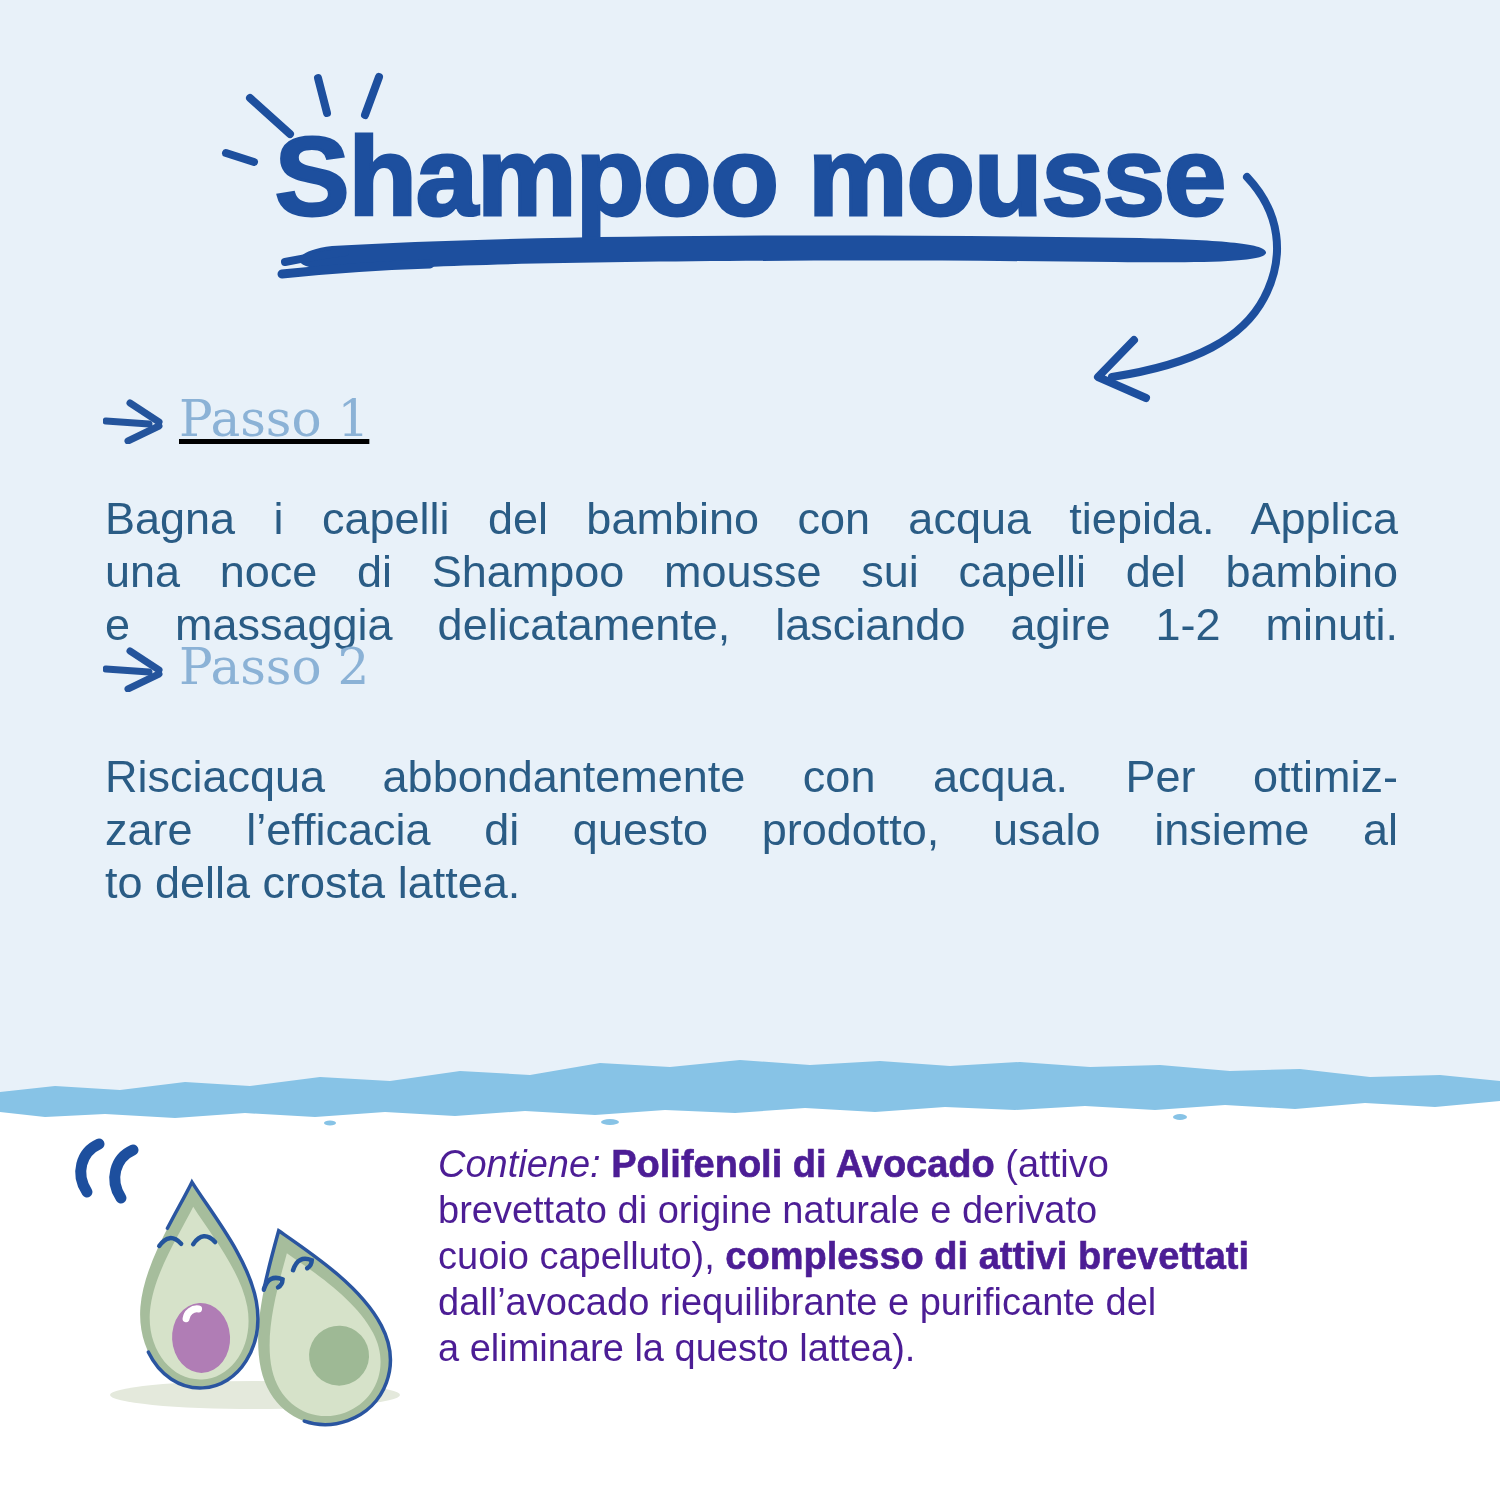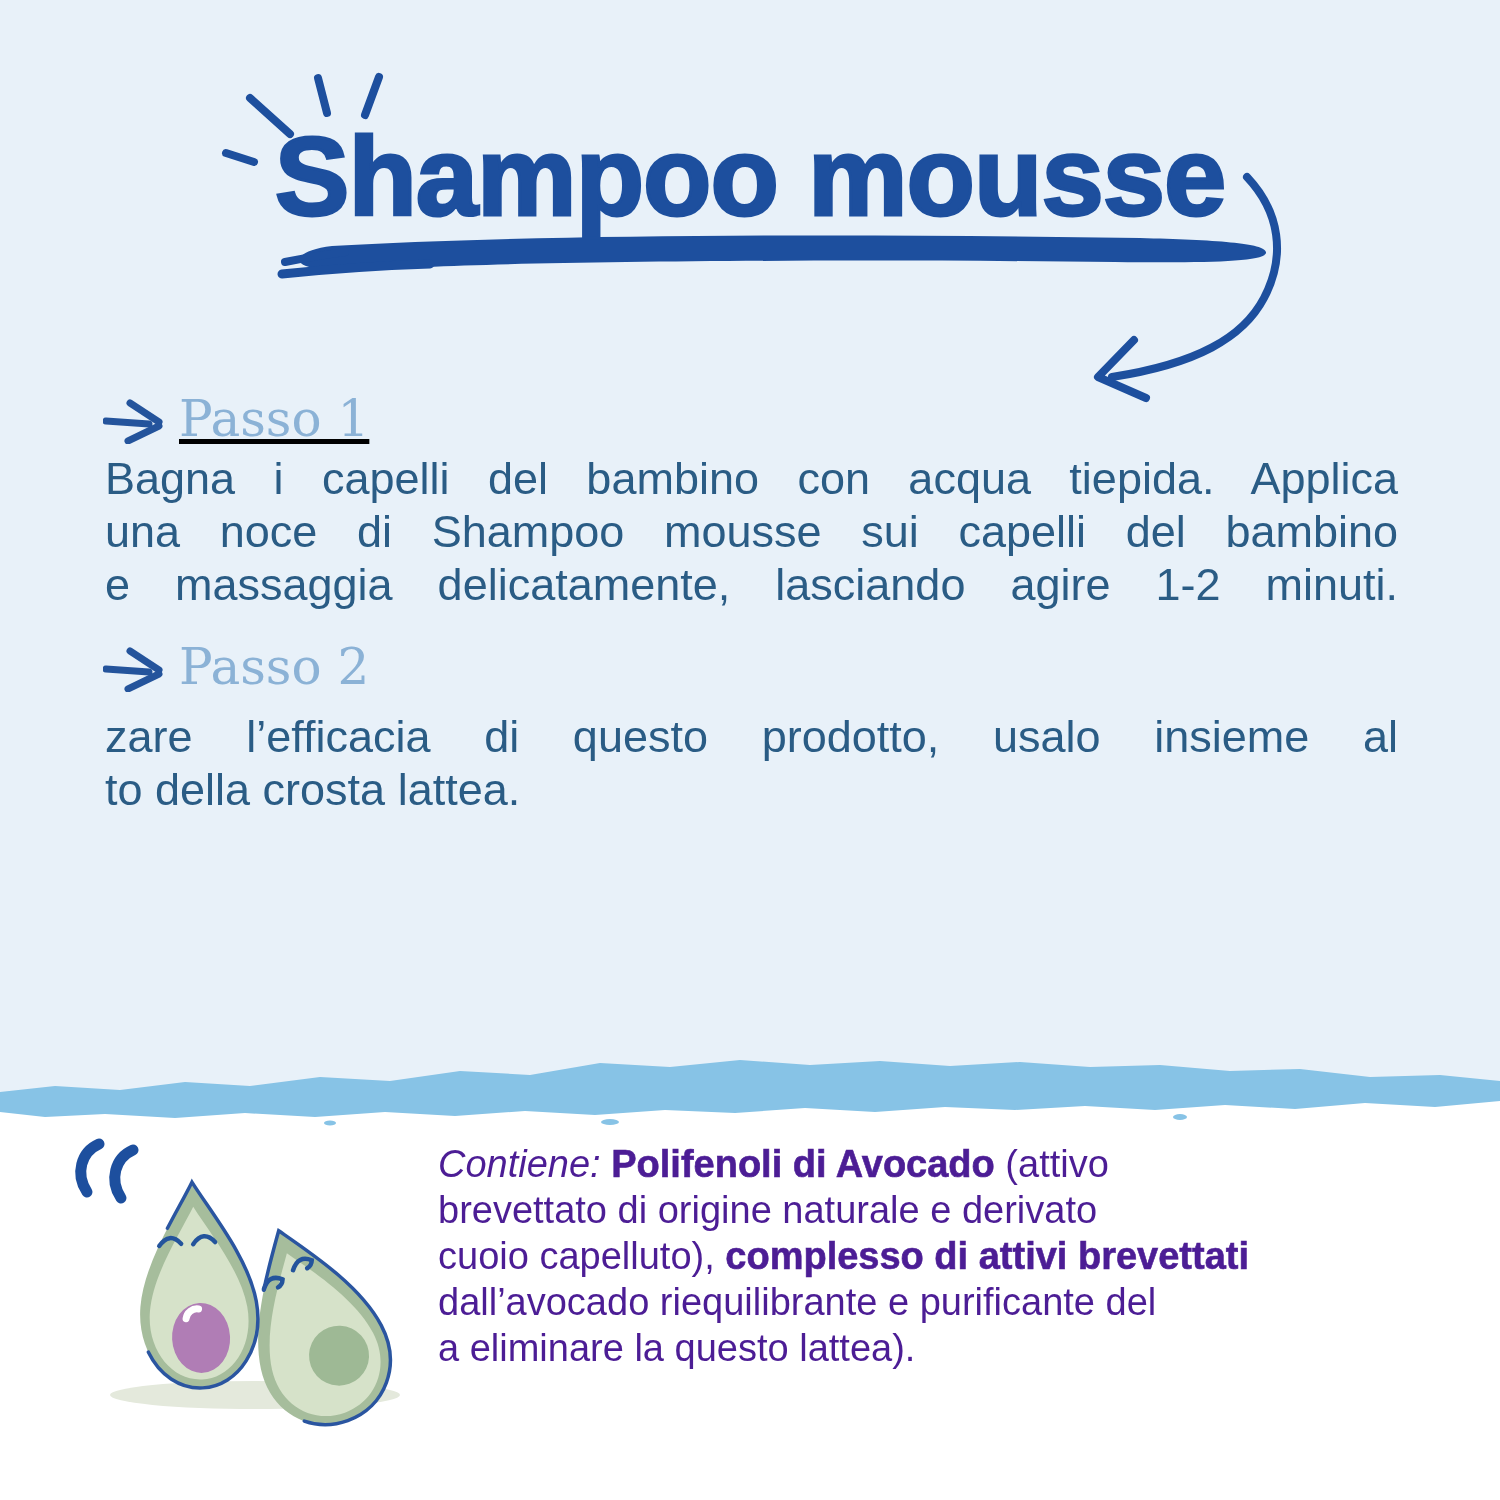--- a/index.html
+++ b/index.html
@@ -15,21 +15,21 @@
     font-size:112px;font-weight:700;letter-spacing:-1px;color:#1d4f9e;
     -webkit-text-stroke:3px #1d4f9e;
   }
 
   .step-heading{position:absolute;left:103px;display:flex;align-items:center;gap:14px;height:54px;}
   .step-heading.h1{top:392px;text-decoration:underline;}
   .step-heading.h2{top:624px;margin-top:16px;}
   .step-label{font-family:"DejaVu Serif","Liberation Serif",serif;font-size:50px;color:#8bb2d6;line-height:54px;}
   .step-arrow{width:62px;height:50px;flex:0 0 auto;}
 
-  .para{position:absolute;left:105px;width:1293px;}
+  .para{position:absolute;left:105px;width:1293px;margin-top:40px;}
   .para.p1{top:452px;}
   .para.p2{top:710px;}
   .para .line{font-size:45px;line-height:53px;color:#2a5c85;}
   .para .stretch{text-align:justify;text-align-last:justify;}
 
   .contains-block{position:absolute;left:438px;top:1141px;width:980px;}
   .contains-block .bline{font-size:38px;line-height:46px;color:#4c1d95;white-space:nowrap;}
   .seg-b{font-weight:700;-webkit-text-stroke:0.6px currentColor;}
   .seg-i{font-style:italic;}
 
@@ -89,20 +89,21 @@
 
   <div class="step-heading h2">
     <svg class="step-arrow" viewBox="0 0 62 50" stroke="#24549c" stroke-width="7" stroke-linecap="round" fill="none">
       <path d="M3,27 L46,30"></path>
         <path d="M27,9 L56,28"></path>
         <path d="M25,47 L56,32"></path>
     </svg>
     <span class="step-label">Passo 2</span>
   </div>
   <div class="para p2">
+    <div class="line stretch">Risciacqua abbondantemente con acqua. Per ottimiz-</div>
     <div class="line stretch">zare l’efficacia di questo prodotto, usalo insieme al</div>
     <div class="line">to della crosta lattea.</div>
   </div>
 
   <svg class="avocado-svg" viewBox="0 0 380 335">
 
     <g stroke="#1d4f9e" stroke-width="11" stroke-linecap="round" fill="none">
       <path d="M44,16 C26,24 20,46 32,64"></path>
       <path d="M78,22 C60,30 54,52 66,70"></path>
     </g>

